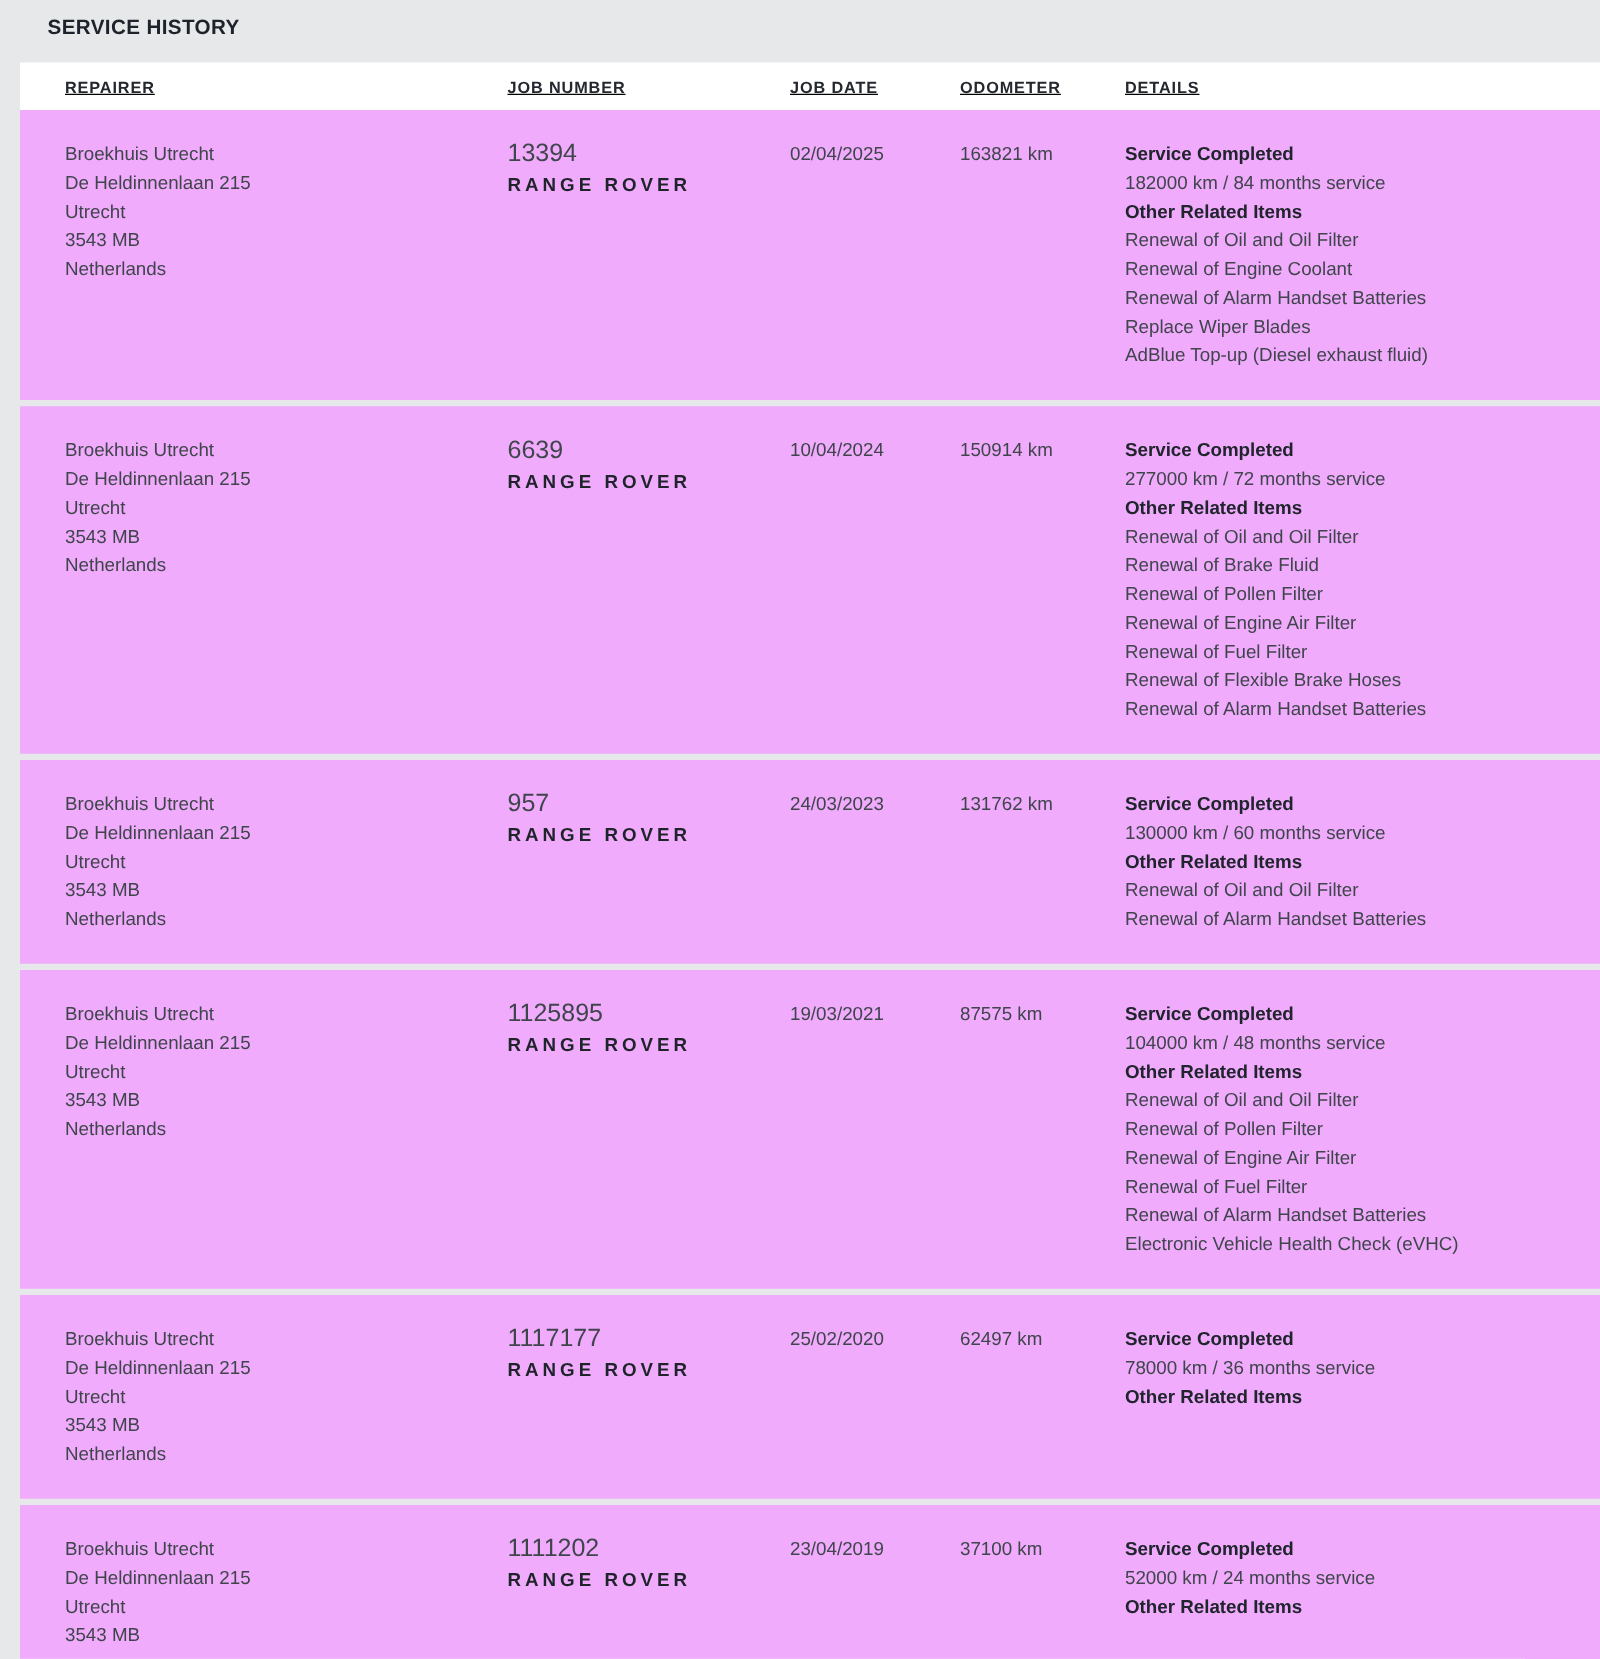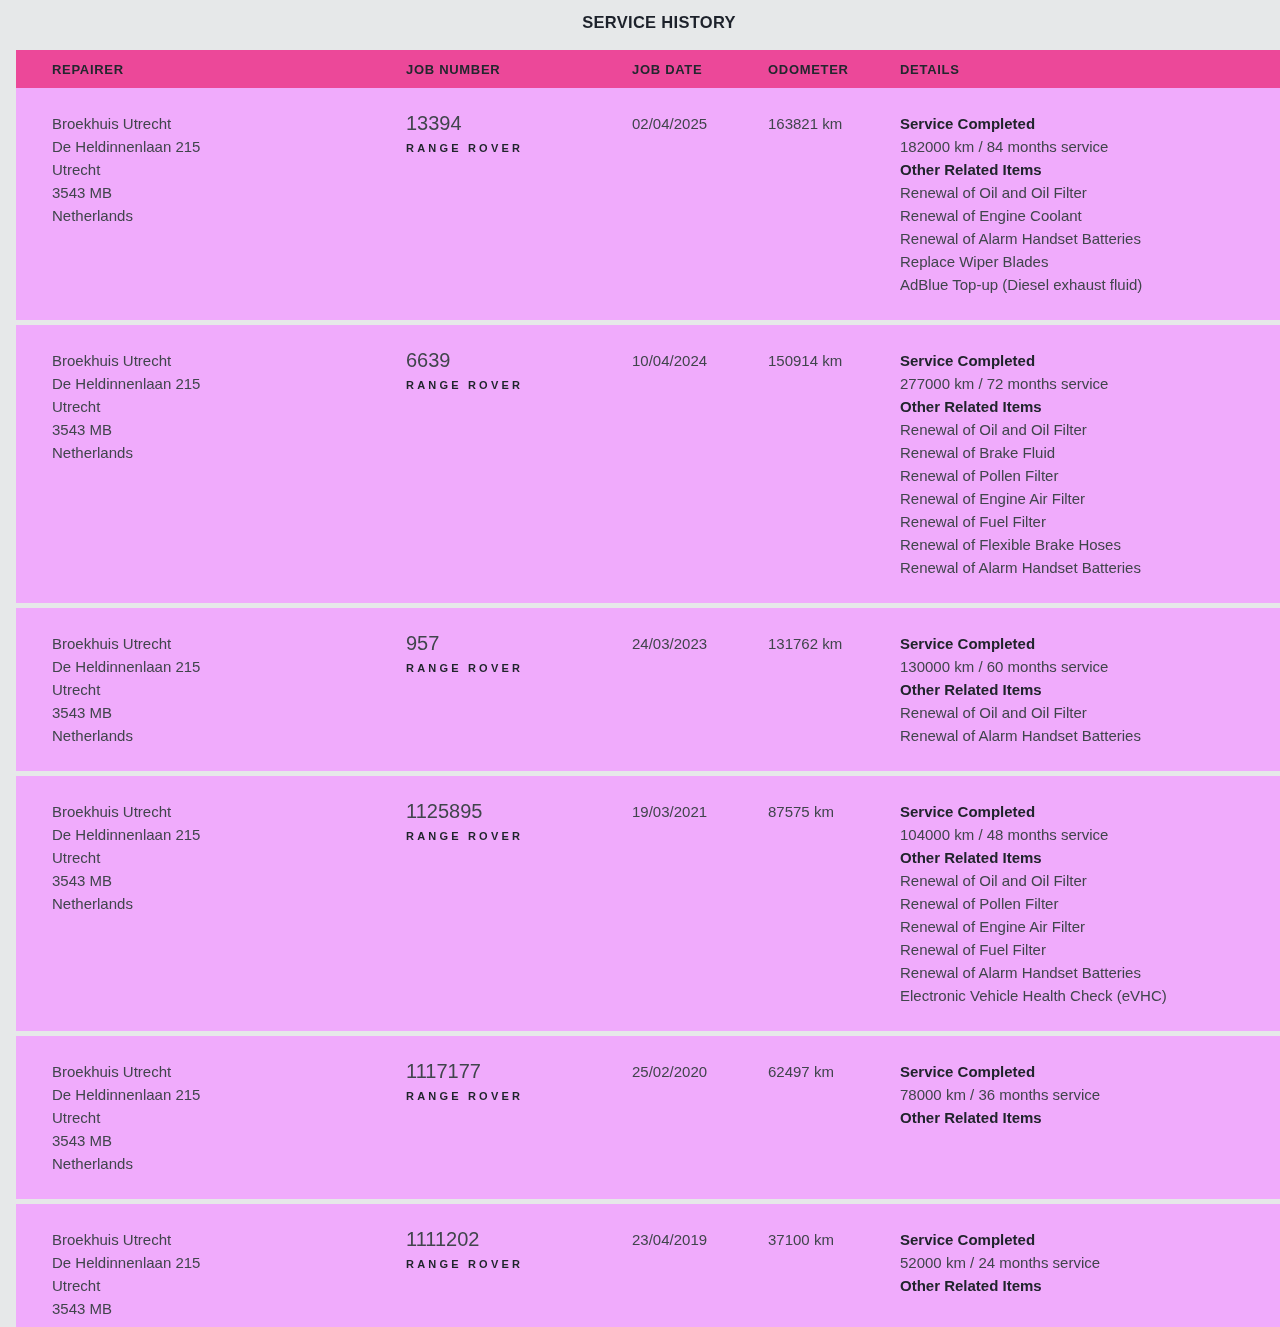--- a/index.html
+++ b/index.html
@@ -5,45 +5,45 @@
   * { margin: 0; padding: 0; box-sizing: border-box; }
   html, body {
     width: 1280px; height: 1327px; overflow: hidden;
     background: #e6e8e9;
     font-family: "Liberation Sans", sans-serif;
     -webkit-font-smoothing: antialiased;
   }
   .page-title {
     margin: 12px 0 0 38px;
     font-size: 16.5px; font-weight: 700; letter-spacing: 0.3px;
-    color: #1d222b; line-height: 20px; text-align: center;
+    color: #1d222b; line-height: 20px;
   }
   .table-wrap { margin: 18px 0 0 16px; width: 1264px; }
   .grid-cols {
     display: grid;
     grid-template-columns: 354px 226px 136px 132px 1fr;
     padding-left: 36px;
   }
   .thead {
-    background: #ec4899;
-    height: 38px; align-items: center;
+    background: #ffffff;
+    height: 38px; align-items: center; text-decoration: underline;
   }
   .th {
     font-size: 13px; font-weight: 700; letter-spacing: 0.7px;
     color: #23272e; text-transform: uppercase;
   }
   .row {
     background: #f0abfc;
     padding-top: 24px; padding-bottom: 24px;
     margin-bottom: 5px;
   }
   .cell { font-size: 15px; line-height: 23px; color: #40454c; }
   .jobnum-val { font-size: 20px; line-height: 23px; color: #40454c; }
   .brand-wordmark {
-    font-size: 11px; font-weight: 700; letter-spacing: 3.2px;
+    font-size: 15px; font-weight: 700; letter-spacing: 3.2px;
     color: #1f242b; line-height: 23px; margin-top: 2px;
     text-transform: uppercase; white-space: nowrap;
   }
   .details-cell div { font-size: 15px; line-height: 23px; color: #40454c; }
   .details-cell .bold { font-weight: 700; color: #20242c; }
 </style>
 </head>
 <body>
 
 <div class="page-title">SERVICE HISTORY</div>

